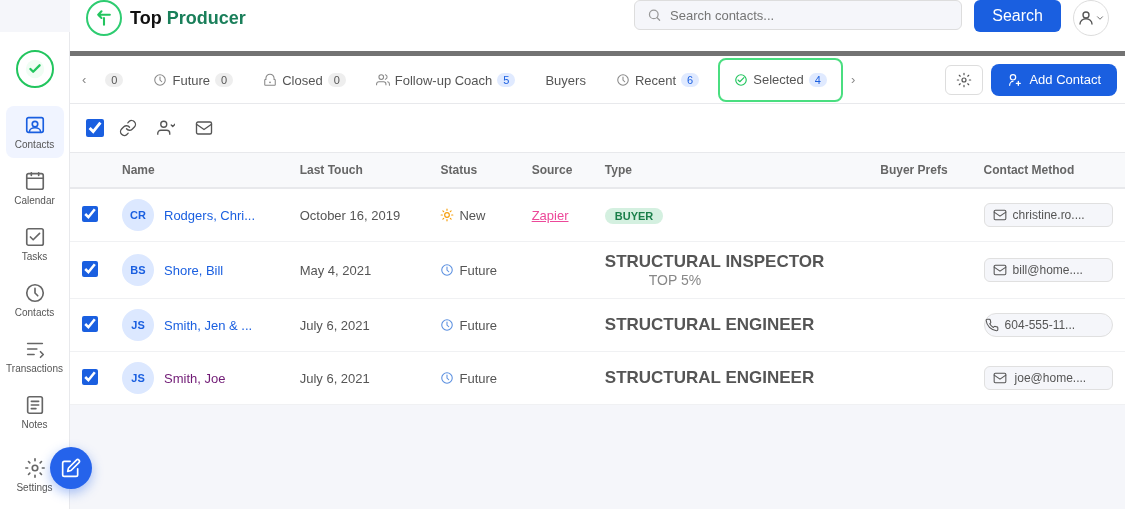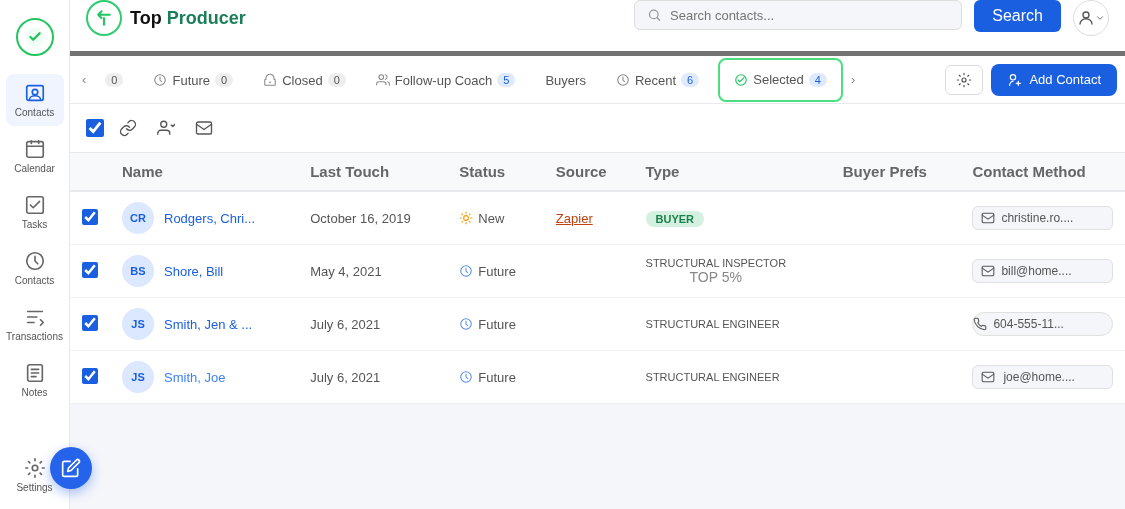--- a/index.html
+++ b/index.html
@@ -2,21 +2,21 @@
 <html><head>
   <meta charset="utf-8">
   <style>
     * { box-sizing: border-box; margin: 0; padding: 0; }
     body { font-family: -apple-system, BlinkMacSystemFont, 'Segoe UI', sans-serif; background: #f5f6fa; font-size: 13px; color: #333; overflow: hidden; }
 
     
     .app-container { display: flex; height: 509px; width: 1125px; overflow: hidden; }
 
     
-    .sidebar { width: 70px; background: #fff; border-right: 1px solid #e8e9ec; display: flex; flex-direction: column; align-items: center; padding: 8px 0; gap: 4px; }
+    .sidebar { width: 70px; background: #fff; border-right: 1px solid #e8e9ec; display: flex; flex-direction: column; align-items: center; padding: 8px 0; gap: 4px; margin-top: 32px; }
     .sidebar-item { display: flex; flex-direction: column; align-items: center; padding: 8px 6px; border-radius: 8px; cursor: pointer; width: 58px; gap: 3px; }
     .sidebar-item.active { background: #f0f4ff; }
     .sidebar-item svg { width: 22px; height: 22px; }
     .sidebar-label { font-size: 10px; color: #555; text-align: center; }
 
     
     .main-area { flex: 1; display: flex; flex-direction: column; overflow: hidden; }
     .header { background: #fff; border-bottom: 5px solid #737373; padding: 0 16px; display: flex; align-items: flex-start; height: 56px; gap: 12px; }
     .logo-area { display: flex; align-items: center; gap: 8px; margin-right: auto; }
     .logo-circle { width: 36px; height: 36px; border: 2px solid #2ecc71; border-radius: 50%; display: flex; align-items: center; justify-content: center; }
@@ -39,27 +39,27 @@
     .toolbar { display: flex; align-items: center; padding: 10px 16px; gap: 10px; background: #fff; border-bottom: 1px solid #e8e9ec; }
     .select-all-checkbox { width: 18px; height: 18px; cursor: pointer; accent-color: #1a5fe0; }
     .selected-badge { display: flex; align-items: center; gap: 6px; background: #f0f0f0; border-radius: 16px; padding: 4px 10px; font-size: 12px; font-weight: 600; color: #333; }
     .selected-badge .close-x { cursor: pointer; color: #888; font-size: 14px; }
     .toolbar-icon-btn { background: none; border: none; cursor: pointer; padding: 5px; color: #555; border-radius: 6px; display: flex; align-items: center; }
 
     
     .table-container { flex: 1; overflow-y: auto; background: #f5f6fa; }
     table { width: 100%; border-collapse: collapse; }
     thead tr { background: #f8f9fb; border-bottom: 2px solid #e8e9ec; }
-    thead th { padding: 10px 12px; text-align: left; font-size: 15px; font-weight: 600; color: #666; white-space: nowrap; }
+    thead th { padding: 10px 12px; text-align: left; font-size: 12px; font-weight: 600; color: #666; white-space: nowrap; }
     tbody tr { background: #fff; border-bottom: 1px solid #f0f1f3; }
     tbody td { padding: 10px 12px; font-size: 13px; color: #333; vertical-align: middle; }
     .avatar-circle { width: 32px; height: 32px; border-radius: 50%; background: #dce8ff; color: #1a5fe0; font-size: 11px; font-weight: 700; display: flex; align-items: center; justify-content: center; }
     .name-cell { display: flex; align-items: center; gap: 10px; }
     .badge-buyer { background: #d4f0e0; color: #1a7f4a; border-radius: 12px; padding: 2px 10px; font-size: 11px; font-weight: 700; }
-    .type-label { font-size: 11px; color: #555; font-weight: 400; }
+    .type-label { font-size: 17px; color: #555; font-weight: 700; }
     .type-sub { font-size: 14px; color: #888; margin-left: 44px; }
     .contact-method { display: flex; align-items: center; gap: 6px; color: #555; font-size: 12px; }
     .status-cell { display: flex; align-items: center; gap: 5px; color: #555; font-size: 13px; }
 
     
     .fab { position: fixed; bottom: 24px; left: 52px; width: 42px; height: 42px; border-radius: 50%; background: #2563eb; color: #fff; border: none; cursor: pointer; display: flex; align-items: center; justify-content: center; box-shadow: 0 4px 12px rgba(37,99,235,0.4); font-size: 20px; }
 
     
     .selected-tab-ring { border: 2px solid #4ade80 !important; border-radius: 8px !important; }
   </style>
@@ -292,21 +292,21 @@
               <td style="color: rgb(85, 85, 85);">October 16, 2019</td>
               <td>
                 <div class="status-cell">
                   <svg width="14" height="14" fill="none" viewBox="0 0 24 24">
                     <circle cx="12" cy="12" r="4" stroke="#f59e0b" stroke-width="2"></circle>
                     <path d="M12 2v2M12 20v2M2 12h2M20 12h2M4.93 4.93l1.41 1.41M17.66 17.66l1.41 1.41M4.93 19.07l1.41-1.41M17.66 6.34l1.41-1.41" stroke="#f59e0b" stroke-width="2" stroke-linecap="round"></path>
                   </svg>
                   <span>New</span>
                 </div>
               </td>
-              <td style="color: #c2410c; text-decoration: underline;">Zapier</td>
+              <td style="color: #ec4899; text-decoration: underline;">Zapier</td>
               <td><span class="badge-buyer">BUYER</span></td>
               <td></td>
               <td>
                 <div class="contact-method" style="background:#f5f6fa;border:1px solid #e0e0e0;border-radius:6px;padding:4px 8px;">
                   <svg width="14" height="14" fill="none" viewBox="0 0 24 24">
                     <rect x="2" y="4" width="20" height="16" rx="2" stroke="#555" stroke-width="1.8"></rect>
                     <path d="M2 7l10 7 10-7" stroke="#555" stroke-width="1.8" stroke-linecap="round"></path>
                   </svg>
                   <span>christine.ro....</span>
                 </div>
@@ -380,21 +380,21 @@
                   </svg>
                   <span>604-555-11...</span>
                 </div>
               </td>
             </tr>
             <tr>
               <td><input type="checkbox" checked="" style="accent-color: rgb(26, 95, 224); width: 16px; height: 16px;"></td>
               <td>
     <div class="name-cell">
       <div class="avatar-circle">JS</div>
-      <span style="color:#3b82f6;cursor:pointer;">Smith, Joe</span>
+      <span style="color:#701a75;cursor:pointer;">Smith, Joe</span>
     </div>
               </td>
               <td style="color: rgb(85, 85, 85);">July 6, 2021</td>
               <td>
                 <div class="status-cell">
                   <svg width="14" height="14" fill="none" viewBox="0 0 24 24">
                     <circle cx="12" cy="12" r="9" stroke="#5a8fe0" stroke-width="1.8"></circle>
                     <path d="M12 7v5l3 3" stroke="#5a8fe0" stroke-width="1.8" stroke-linecap="round"></path>
                   </svg>
                   <span>Future</span>

